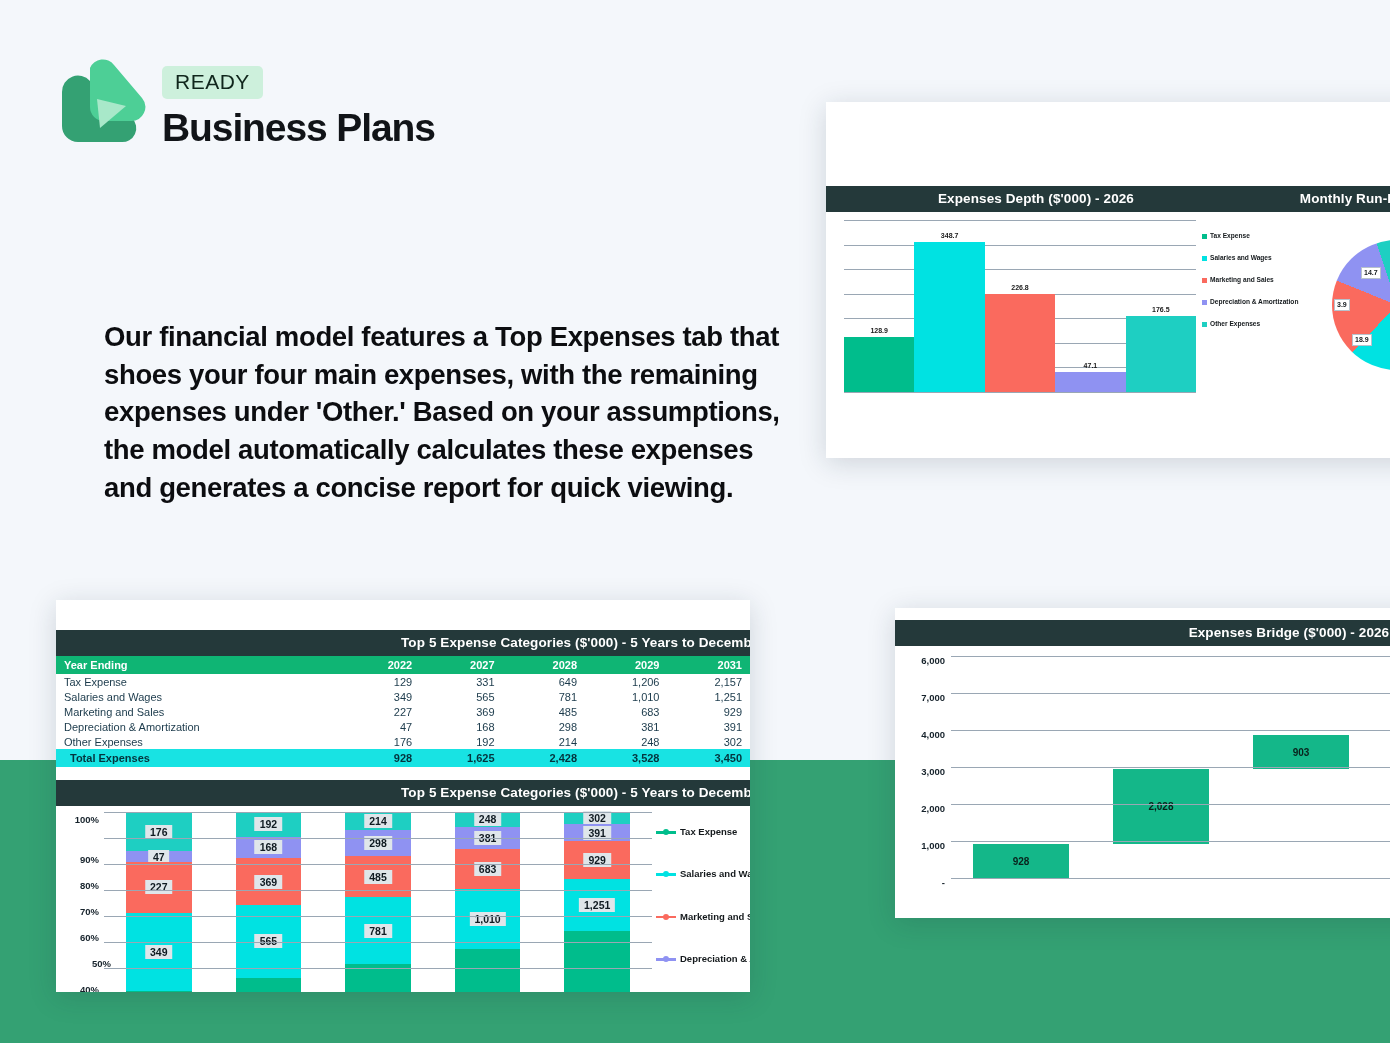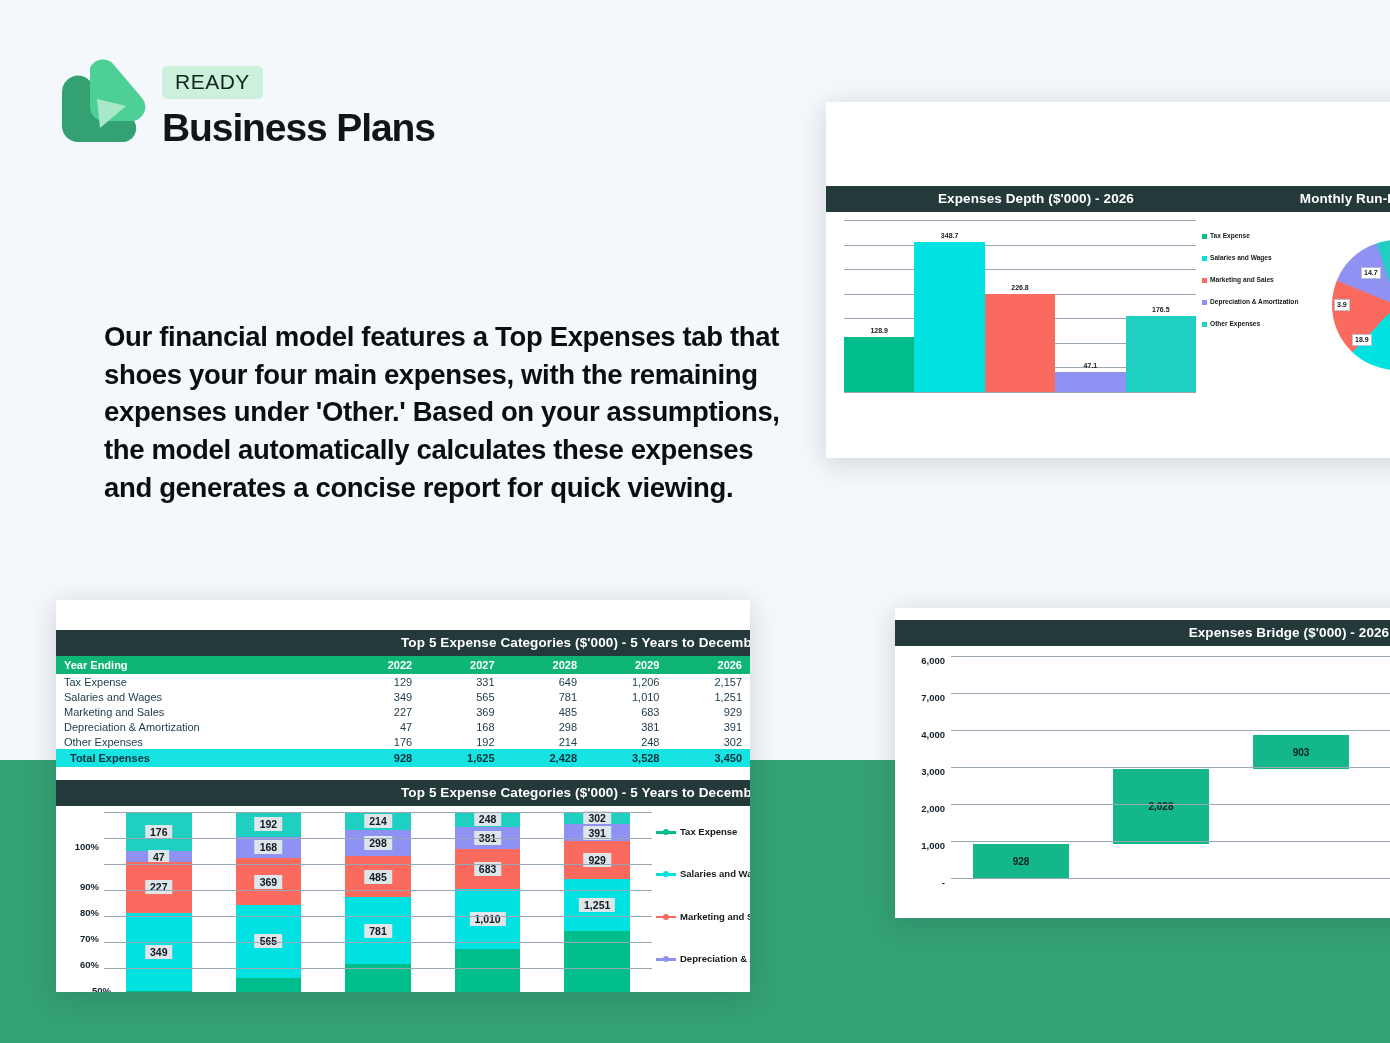--- a/index.html
+++ b/index.html
@@ -240,21 +240,21 @@
     </div>
 
     <table class="tbl">
       <thead>
           <tr id="tbl-head">
             <th class="lbl">Year Ending</th>
             <th>2022</th>
             <th>2027</th>
             <th>2028</th>
             <th>2029</th>
-            <th>2026</th>
+            <th>2031</th>
           </tr>
         </thead>
       <tbody id="tbl-body">
           <tr>
             <td class="lbl">Tax Expense</td>
             <td>129</td>
             <td>331</td>
             <td>649</td>
             <td>1,206</td>
             <td>2,157</td>
@@ -302,21 +302,21 @@
         </tbody>
     </table>
 
     <div style="height:13px;"></div>
     <div class="xl-title">
       <span style="display:inline-block;width:100%;text-align:center;padding-left:345px;">Top 5 Expense Categories ($'000) - 5 Years to December 20</span>
     </div>
 
     <div id="stk-wrap">
       <div id="stk-axis">
-          <div class="ax-t" style="height: 26px; line-height: 12px; padding-top: 0px; margin-top: 27px;">100%</div>
+          <div class="ax-t" style="height: 26px; line-height: 12px; padding-top: 0px;">100%</div>
           <div class="ax-t" style="height: 26px; line-height: 12px; padding-top: 14px;">90%</div>
           <div class="ax-t" style="height: 26px; line-height: 12px; padding-top: 14px;">80%</div>
           <div class="ax-t" style="height: 26px; line-height: 12px; padding-top: 14px; margin-left: 12px;">70%</div>
           <div class="ax-t" style="height: 26px; line-height: 12px; padding-top: 14px;">60%</div>
           <div class="ax-t" style="height: 26px; line-height: 12px; padding-top: 14px; margin-left: 36px;">50%</div>
           <div class="ax-t" style="height: 26px; line-height: 12px; padding-top: 14px;">40%</div>
         </div>
       <div id="stk-plot">
         <div id="stk-bars">
             <div class="stk-col">

